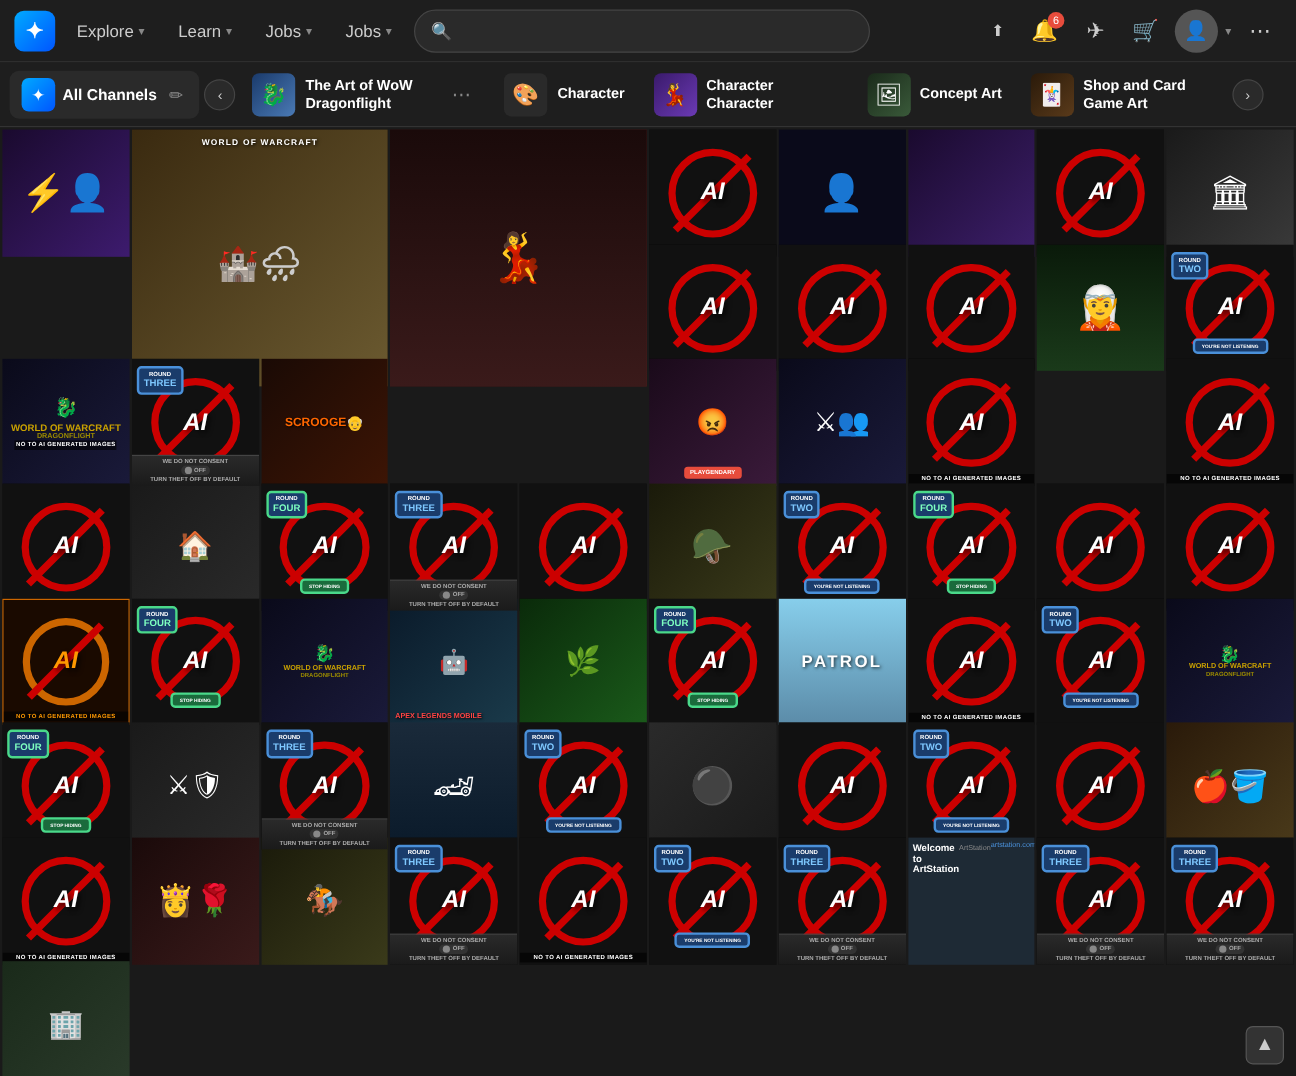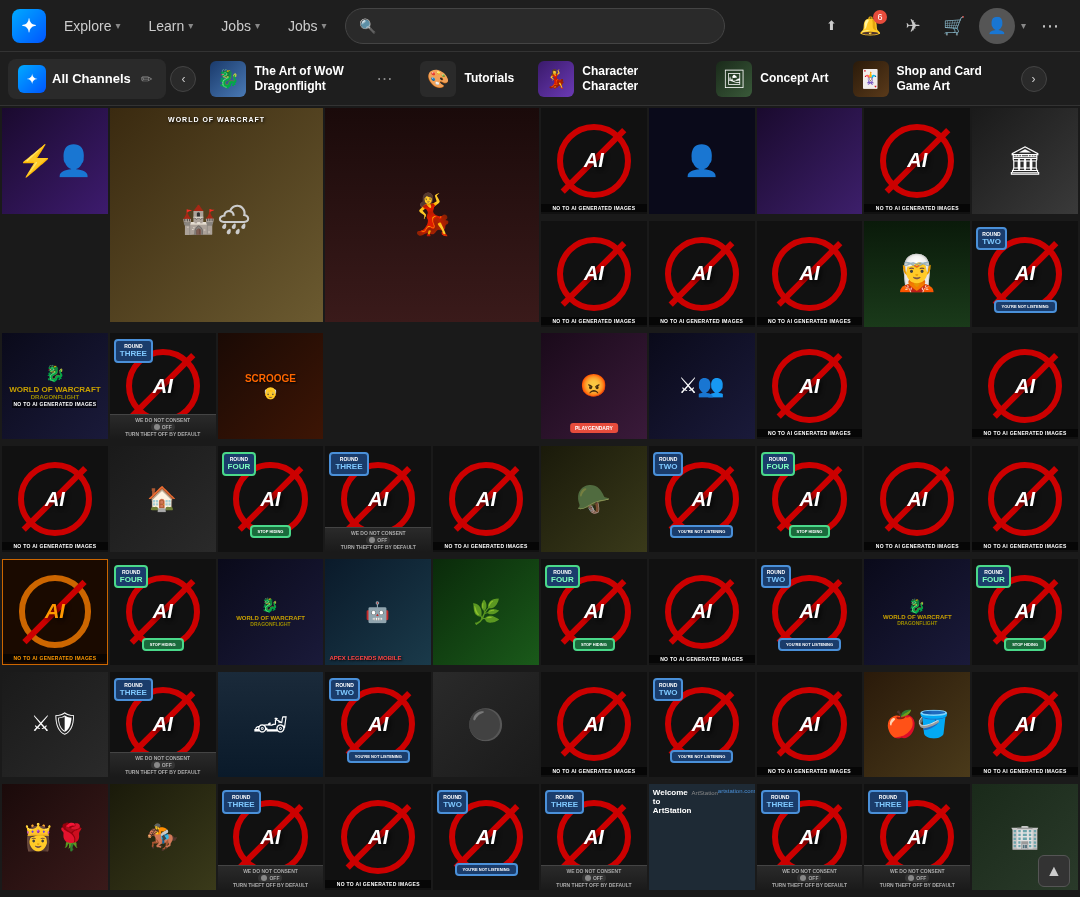--- a/index.html
+++ b/index.html
@@ -369,21 +369,21 @@
 
     .smite-cell {
       background: linear-gradient(135deg, #1a0a2e, #3d1f6b);
       display: flex; align-items: center; justify-content: center;
       font-size: 10px; font-weight: 900; color: #ffd700;
       letter-spacing: 1px;
     }
 
     .scrooge-cell {
       background: linear-gradient(135deg, #1a0a05, #3d1505);
-      display: flex; flex-direction: column;
+      display: flex; flex-direction: row;
       align-items: center; justify-content: center;
       padding: 4px; text-align: right;
     }
     .scrooge-title { font-size: 10px; font-weight: 900; color: #ff6600; text-shadow: 1px 1px 2px #000; }
 
     .playgendary {
       position: absolute;
       bottom: 6px; left: 50%; transform: translateX(-50%);
       background: #e74c3c;
       color: #fff;
@@ -471,21 +471,21 @@
     <div class="channel-item">
       <div class="channel-thumb" style="background:linear-gradient(135deg,#1a3a6b,#4a7ab5);display:flex;align-items:center;justify-content:center;font-size:18px;">🐉</div>
       <span class="channel-name">The Art of WoW Dragonflight</span>
       <button class="channel-more-btn">⋯</button>
     </div>
   </div>
 
   <div class="channel-item-wrapper">
     <div class="channel-item">
       <div class="channel-thumb" style="background:#2a2a2a;display:flex;align-items:center;justify-content:center;font-size:18px;">🎨</div>
-      <span class="channel-name">Tutorials</span>
+      <span class="channel-name">Character</span>
     </div>
   </div>
 
   <div class="channel-item-wrapper">
     <div class="channel-item">
       <div class="channel-thumb" style="background:linear-gradient(135deg,#3a1a6b,#6b3ab5);display:flex;align-items:center;justify-content:center;font-size:18px;">💃</div>
       <span class="channel-name">Character Character</span>
     </div>
   </div>
 
@@ -841,20 +841,23 @@
     <div class="ai-no" style="background:#111;">
       <div class="ai-circle">
             <span class="ai-text">AI</span>
           </div>
     </div>
     <div class="sub-badge">
       <div class="sub-badge-inner" style="font-size:4px;">STOP HIDING</div>
     </div>
   </div>
 
+  <div class="grid-cell cell-patrol">
+    <span>PATROL</span>
+  </div>
 
   <div class="grid-cell" style="background:#111;">
     <div class="ai-no" style="background:#111;">
       <div class="ai-circle">
             <span class="ai-text">AI</span>
           </div>
     </div>
     <div class="no-ai-label">NO TO AI GENERATED IMAGES</div>
   </div>
 

